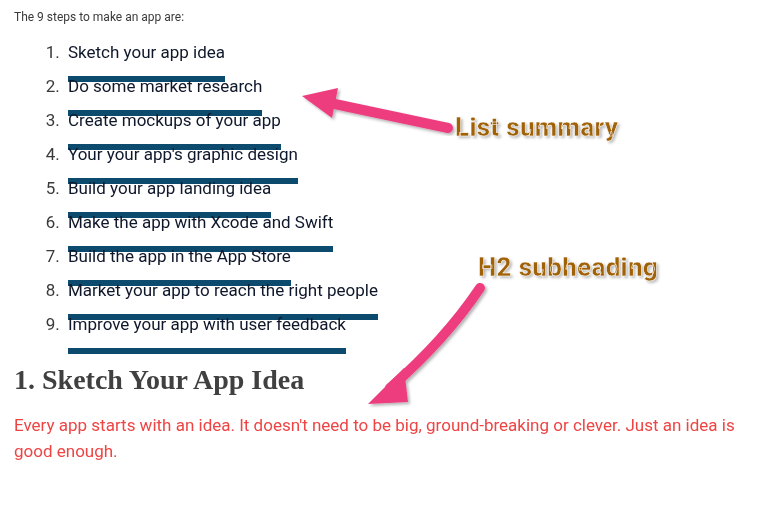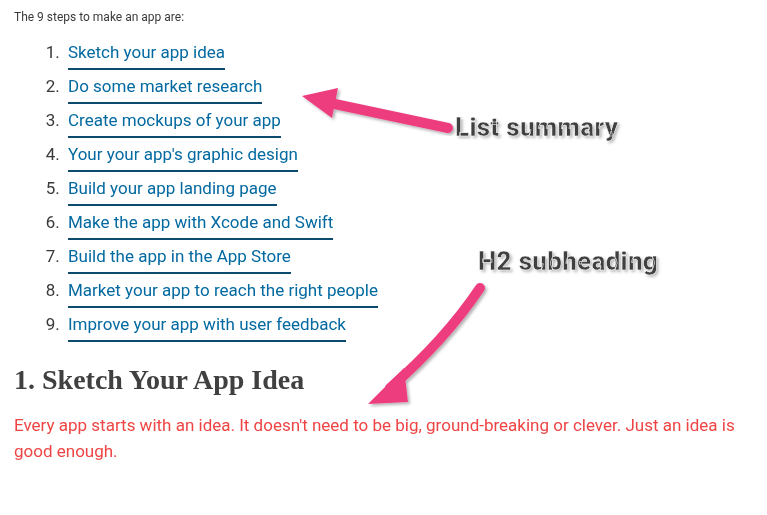--- a/index.html
+++ b/index.html
@@ -21,66 +21,66 @@
       padding-left: 50px;
       margin-bottom: 28px;
     }
     ol.steps li {
       font-size: 17px;
       color: #3a3a3a;
       margin: 0 0 14px 0;
       padding-left: 4px;
     }
     ol.steps li a {
-      color: #0369a1;
+      color: #0f172a;
       text-decoration: none;
-      border-bottom: 2px solid #0c4a6e;
-      padding-bottom: 6px;
+      border-bottom: 6px solid #0c4a6e;
+      padding-bottom: 14px;
     }
     h2.subheading {
       font-family: Georgia, "Times New Roman", serif;
       font-weight: 700;
       font-size: 28px;
       color: #404040;
       margin: 30px 0 16px 0;
     }
     .para {
       font-size: 17px;
       color: #ef4444;
       line-height: 1.55;
     }
     .annotation {
       position: absolute;
       font-family: -apple-system, BlinkMacSystemFont, "Segoe UI", Roboto, Arial, sans-serif;
       font-weight: 800;
       font-size: 26px;
-      color: #404040;
+      color: #a16207;
       text-shadow: 2px 2px 3px rgba(0,0,0,0.28);
       -webkit-text-stroke: 0.5px #fff;
       letter-spacing: 0.3px;
     }
     .annotation.a1 { top: 112px; left: 455px; }
-    .annotation.a2 { top: 246px; left: 478px; }
+    .annotation.a2 { top: 252px; left: 478px; }
     svg.overlay {
       position: absolute;
       top: 0; left: 0;
       pointer-events: none;
     }
   </style>
 </head>
 <body>
 
 <p class="intro">The 9 steps to make an app are:</p>
 
 <ol class="steps">
   <li><a href="#">Sketch your app idea</a></li>
   <li><a href="#">Do some market research</a></li>
   <li><a href="#">Create mockups of your app</a></li>
   <li><a href="#">Your your app's graphic design</a></li>
-  <li><a href="#">Build your app landing page</a></li>
+  <li><a href="#">Build your app landing idea</a></li>
   <li><a href="#">Make the app with Xcode and Swift</a></li>
   <li><a href="#">Build the app in the App Store</a></li>
   <li><a href="#">Market your app to reach the right people</a></li>
   <li><a href="#">Improve your app with user feedback</a></li>
 </ol>
 
 <h2 class="subheading">1. Sketch Your App Idea</h2>
 
 <p class="para">Every app starts with an idea. It doesn't need to be big, ground-breaking or clever. Just an idea is good enough.</p>
 

